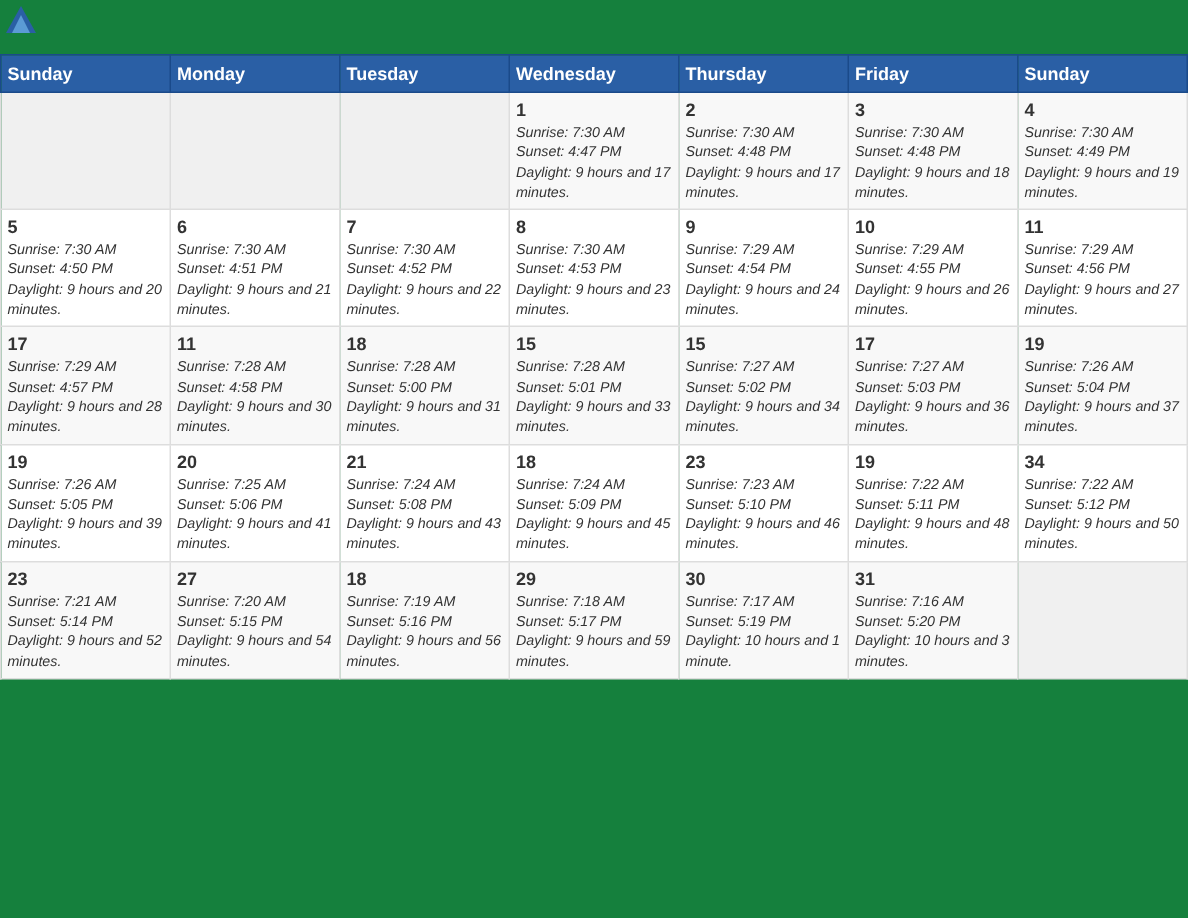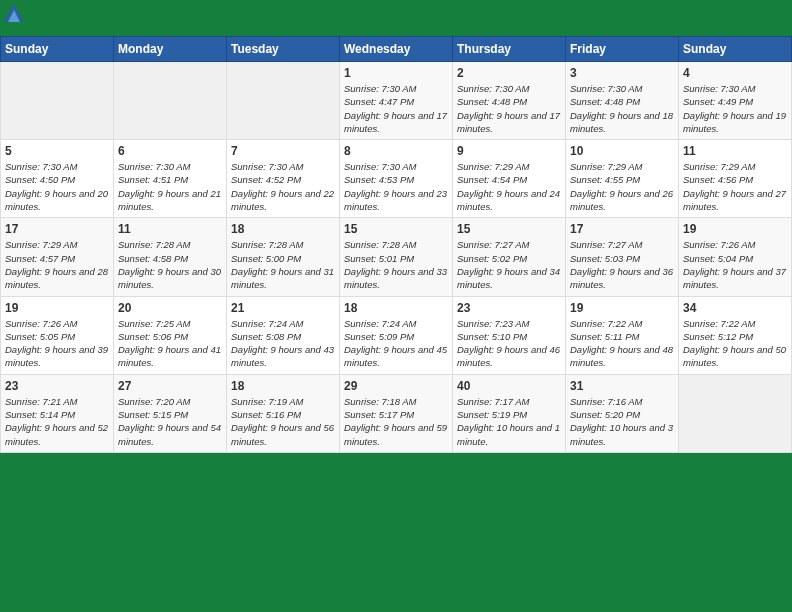--- a/index.html
+++ b/index.html
@@ -263,21 +263,21 @@
           </td>
           <td>
             <span class="day-number">18</span>
             <div class="day-info">Sunrise: 7:19 AM<br>Sunset: 5:16 PM<br>Daylight: 9 hours and 56 minutes.</div>
           </td>
           <td>
             <span class="day-number">29</span>
             <div class="day-info">Sunrise: 7:18 AM<br>Sunset: 5:17 PM<br>Daylight: 9 hours and 59 minutes.</div>
           </td>
           <td>
-            <span class="day-number">40</span>
+            <span class="day-number">30</span>
             <div class="day-info">Sunrise: 7:17 AM<br>Sunset: 5:19 PM<br>Daylight: 10 hours and 1 minute.</div>
           </td>
           <td>
             <span class="day-number">31</span>
             <div class="day-info">Sunrise: 7:16 AM<br>Sunset: 5:20 PM<br>Daylight: 10 hours and 3 minutes.</div>
           </td>
           <td class="empty-cell"></td>
         </tr>
       </tbody>
   </table>

